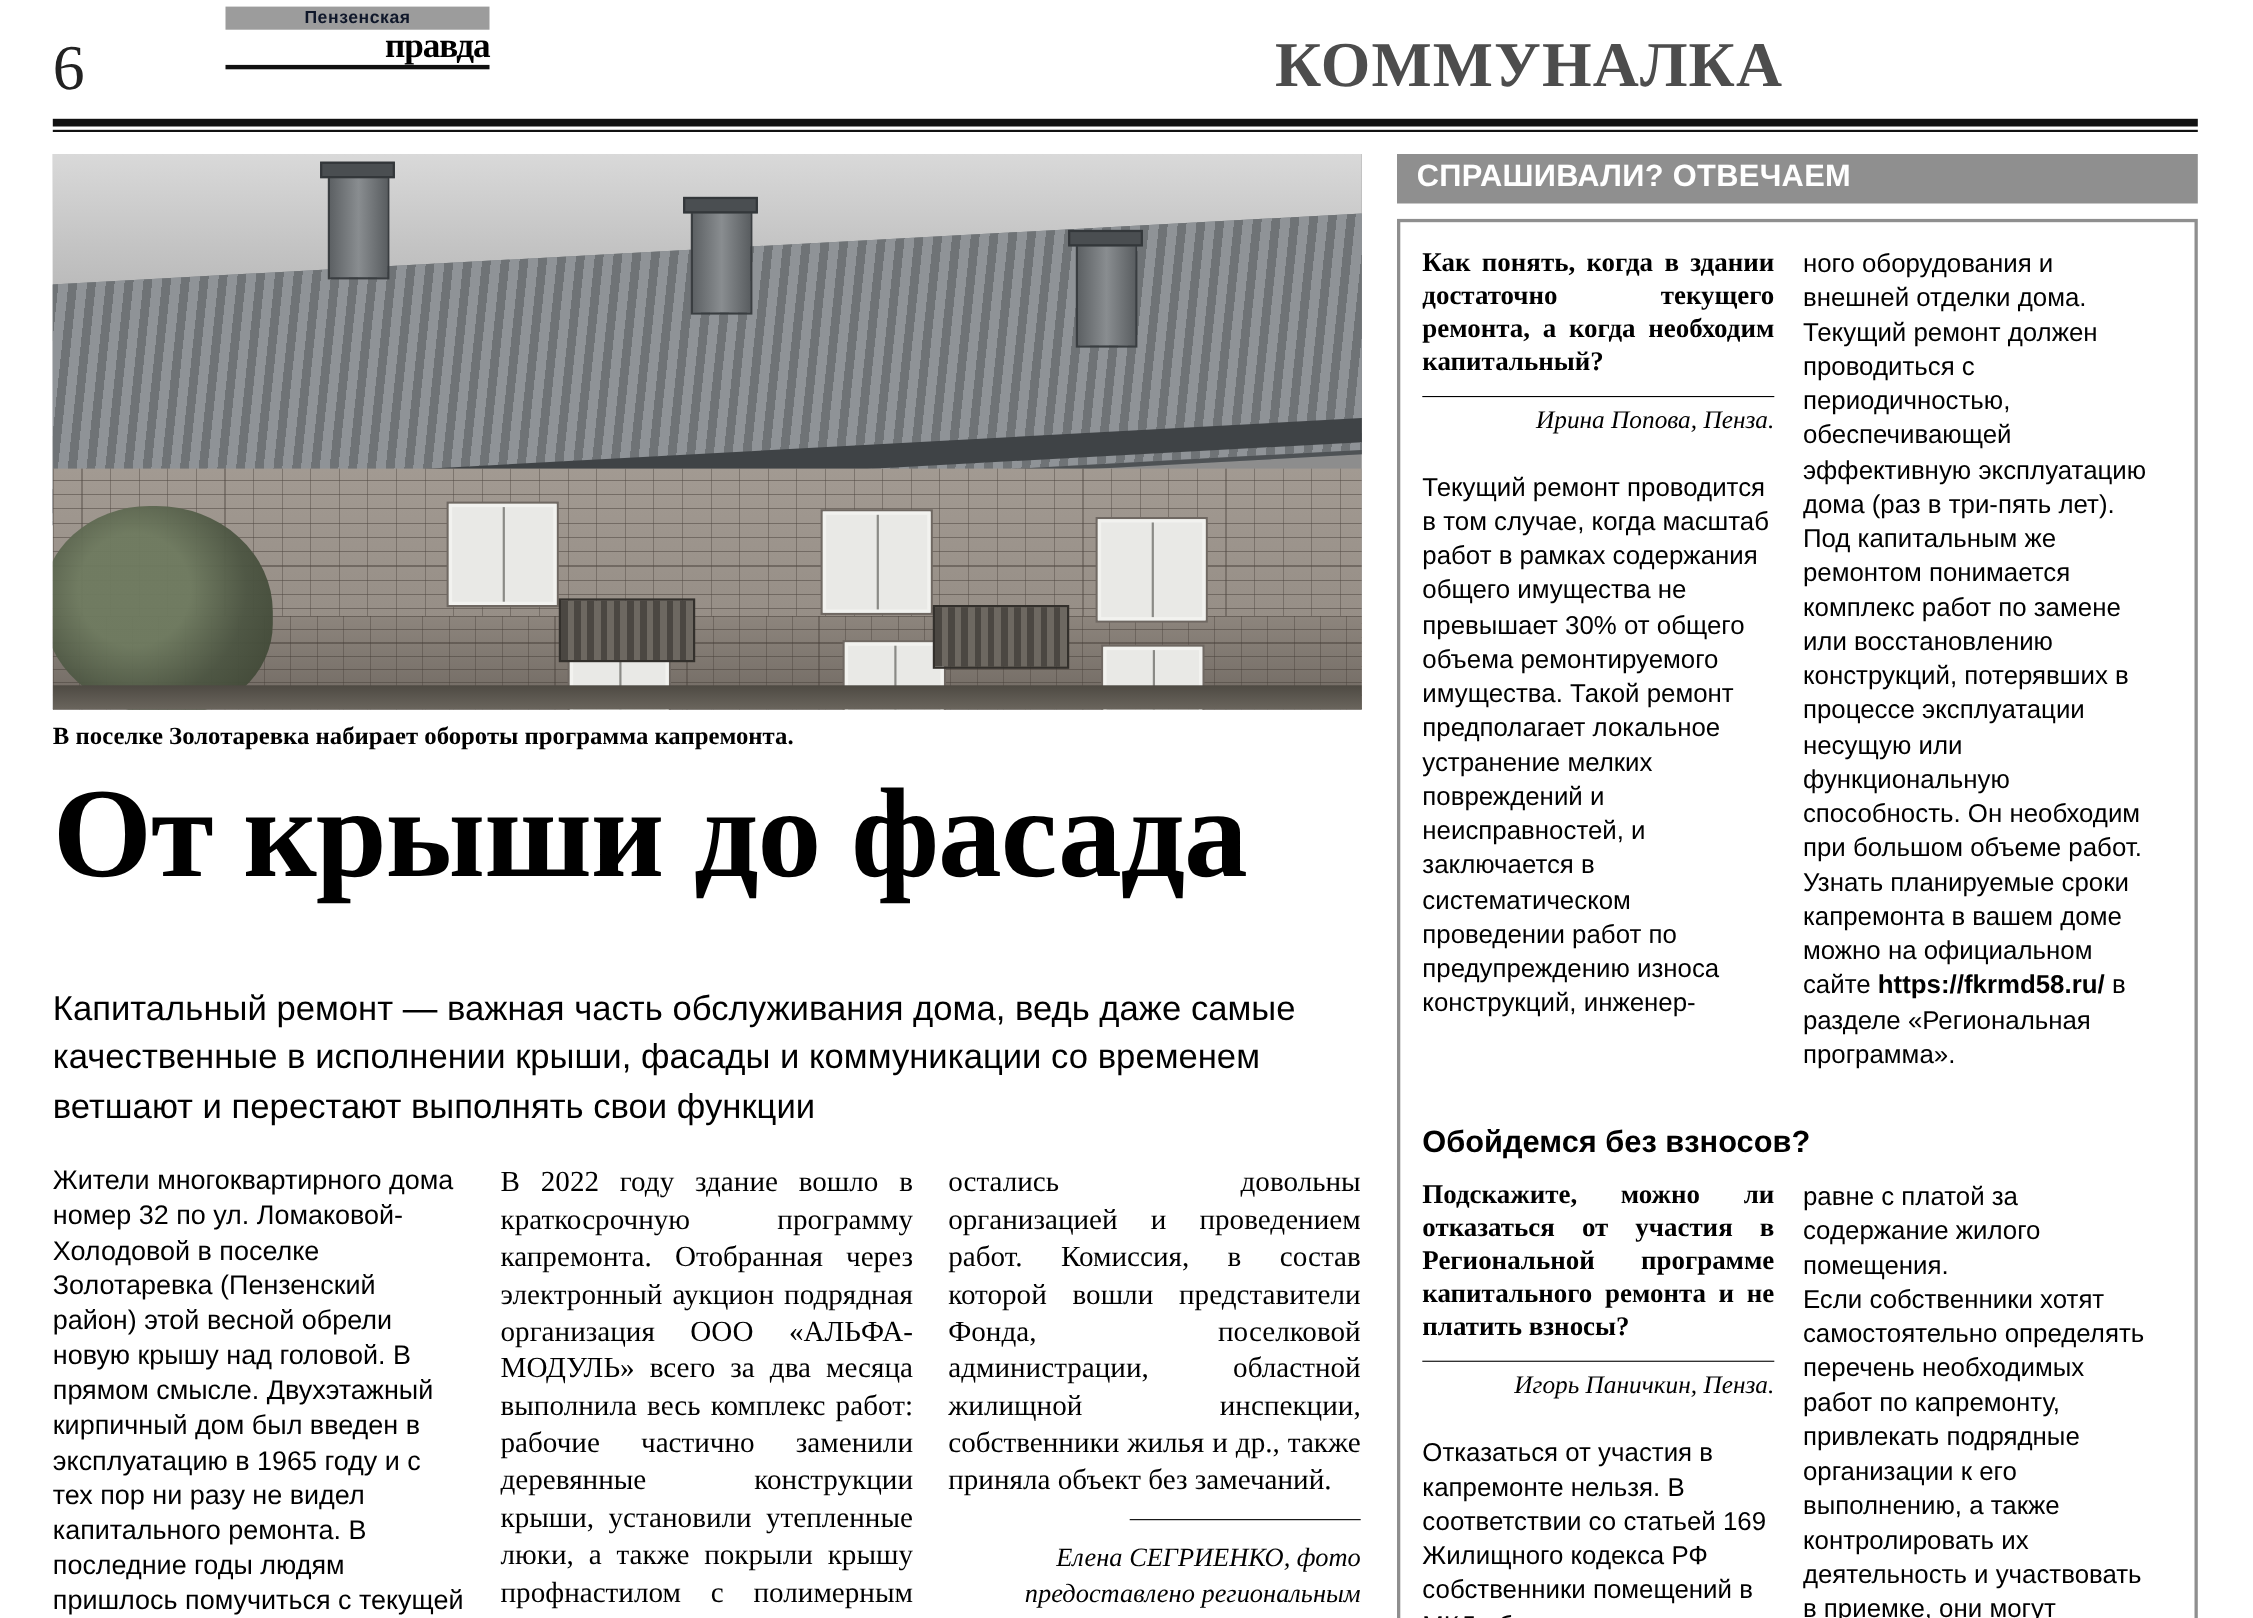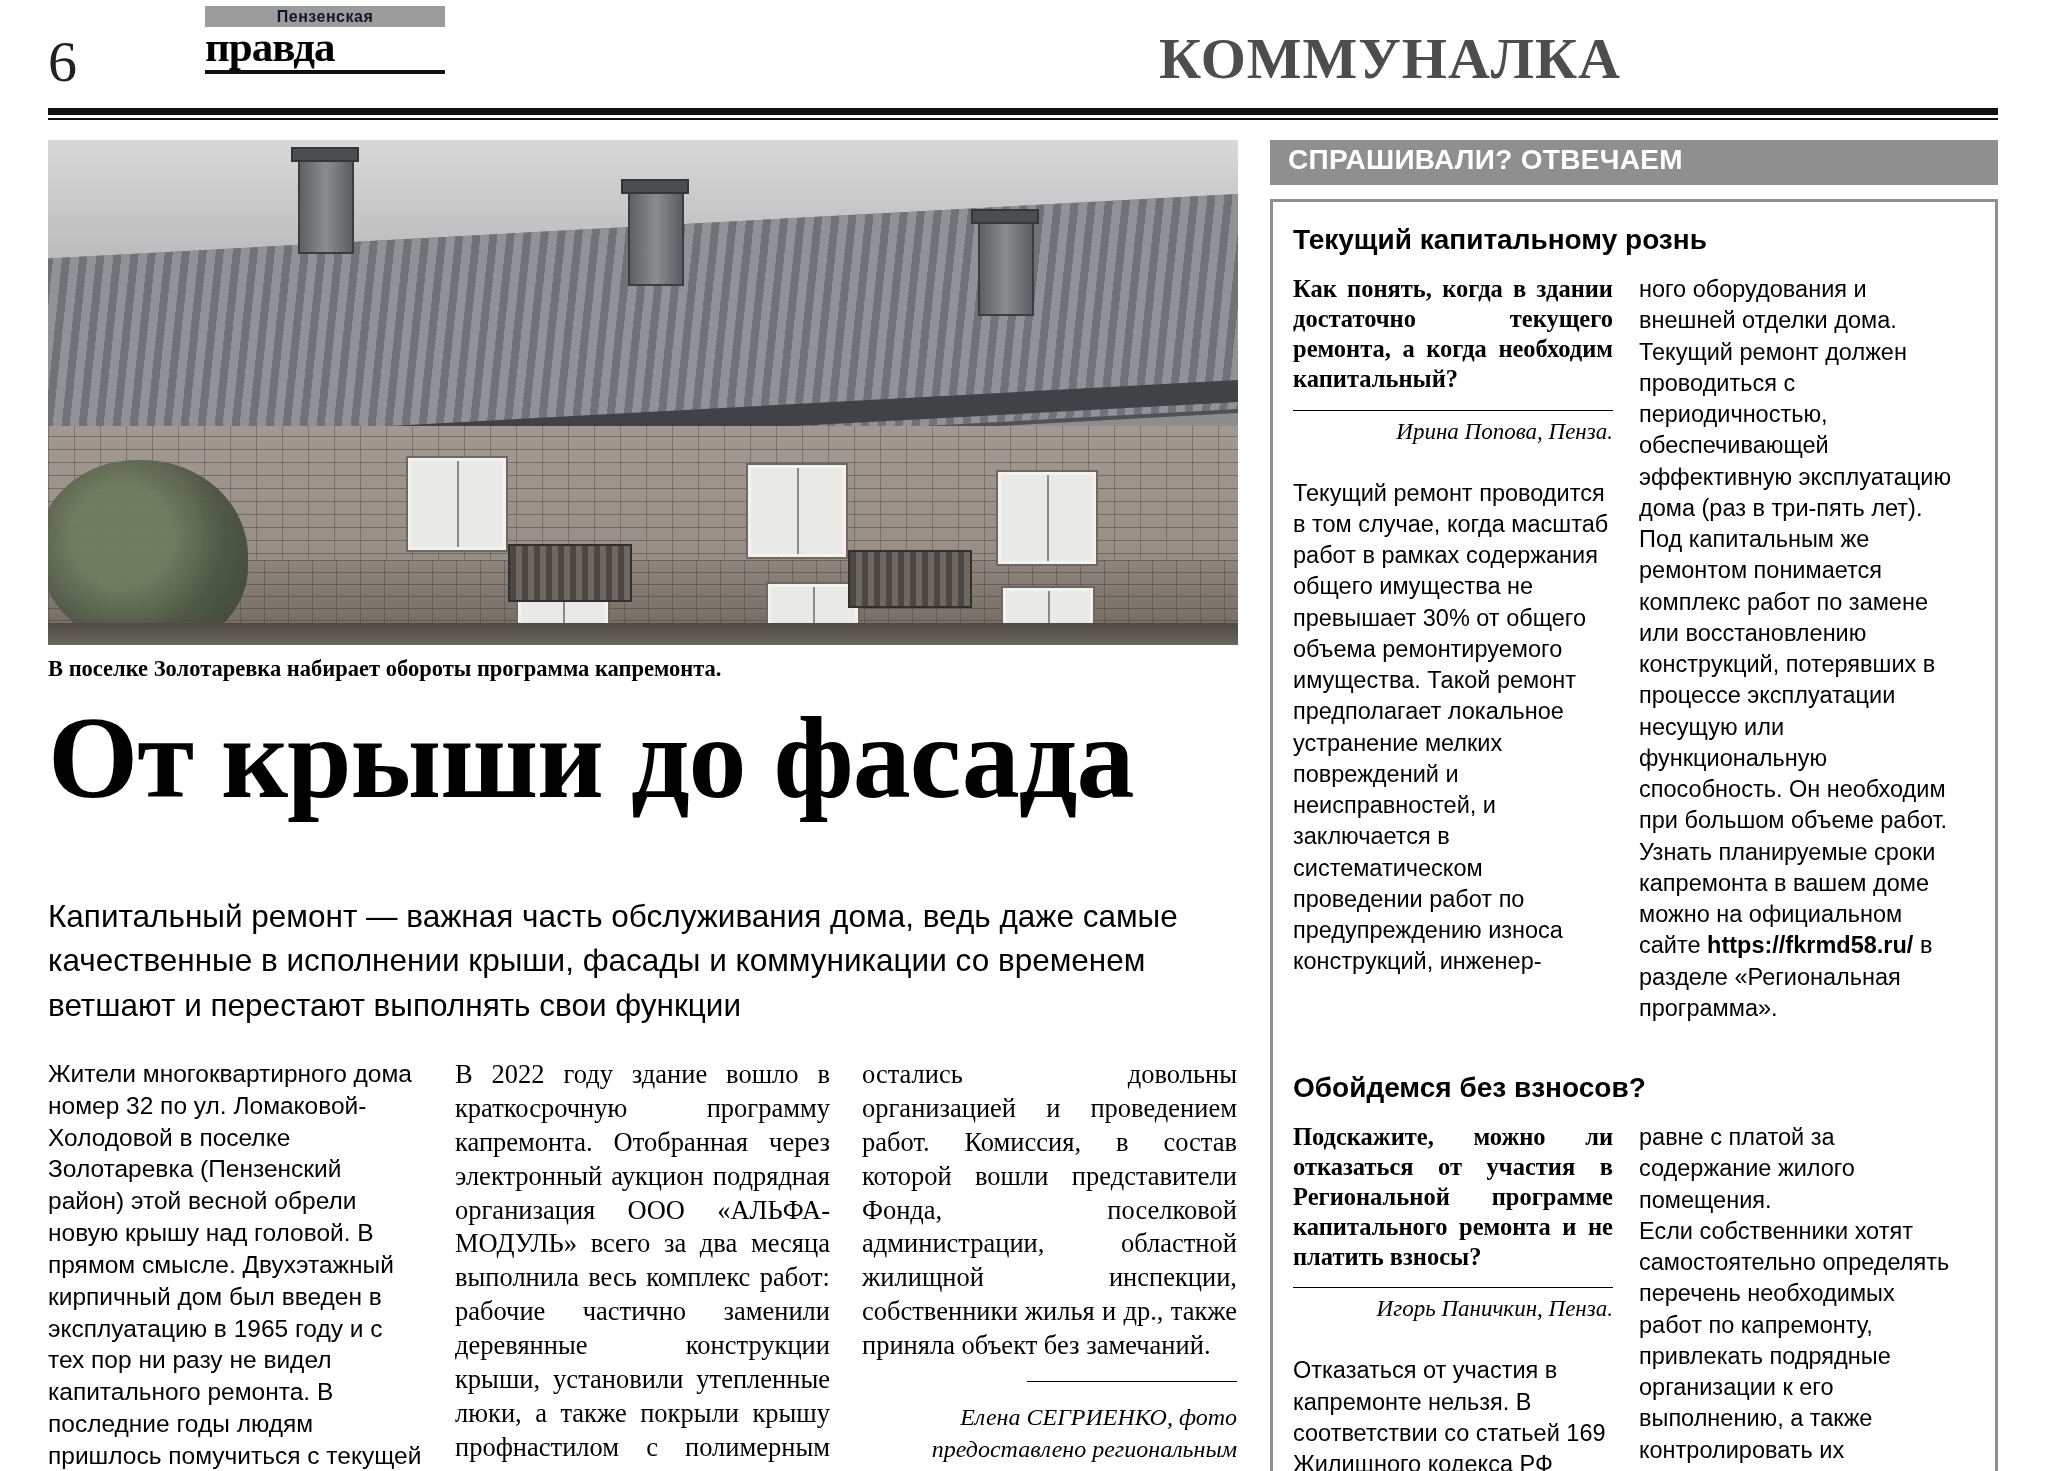--- a/index.html
+++ b/index.html
@@ -22,22 +22,22 @@
   .logo-block { position:absolute; left:205px; top:6px; width:240px; }
   .logo-top {
     background:#9c9c9c; color:#0f172a;
     font-family:"Liberation Sans", sans-serif;
     font-size:16px; font-weight:700;
     text-align:center; letter-spacing:.5px;
     padding:2px 0 1px 0;
   }
   .logo-main {
     font-family:"Liberation Serif", serif;
-    font-weight:700; font-size:43px;
-    text-align:left; line-height:1.02;
+    font-weight:700; font-size:32px;
+    text-align:right; line-height:1.02;
     margin-top:-2px;
     letter-spacing:-1px;
   }
   .logo-underline { height:4px; background:#111; margin-top:1px; }
   .issue-line {
     position:absolute; left:222px; top:58px;
     font-family:"Liberation Serif", serif;
     font-weight:700; font-size:40px; letter-spacing:0px;
   }
   .section-title {
@@ -284,21 +284,20 @@
         <div class="sign">Елена СЕГРИЕНКО, фото предоставлено региональным Фондом капремонта.</div>
       </div>
     </div>
   </div>
 
   <div class="right-col">
     <div class="qa-header">СПРАШИВАЛИ? ОТВЕЧАЕМ</div>
 
     <div class="qa-body">
 
-      <div class="qa-title">Текущий капитальному рознь</div>
       <div class="qa-grid">
         <div class="col">
           <div class="q-text">Как понять, когда в здании достаточно текущего ремонта, а когда необходим капитальный?</div>
           <div class="q-rule"></div>
           <div class="q-author">Ирина Попова, Пенза.</div>
           <div class="a-text">Текущий ремонт проводится в том случае, когда масштаб работ в рамках содержания общего имущества не превышает 30% от общего объема ремонтируемого имущества. Такой ремонт предполагает локальное устранение мелких повреждений и неисправностей, и заключается в систематическом проведении работ по предупреждению износа конструкций, инженер-</div>
         </div>
         <div class="col">
           <div class="a-text cont">ного оборудования и внешней отделки дома. Текущий ремонт должен проводиться с периодичностью, обеспечивающей эффективную эксплуатацию дома (раз в три-пять лет).</div>
           <div class="a-text cont">

